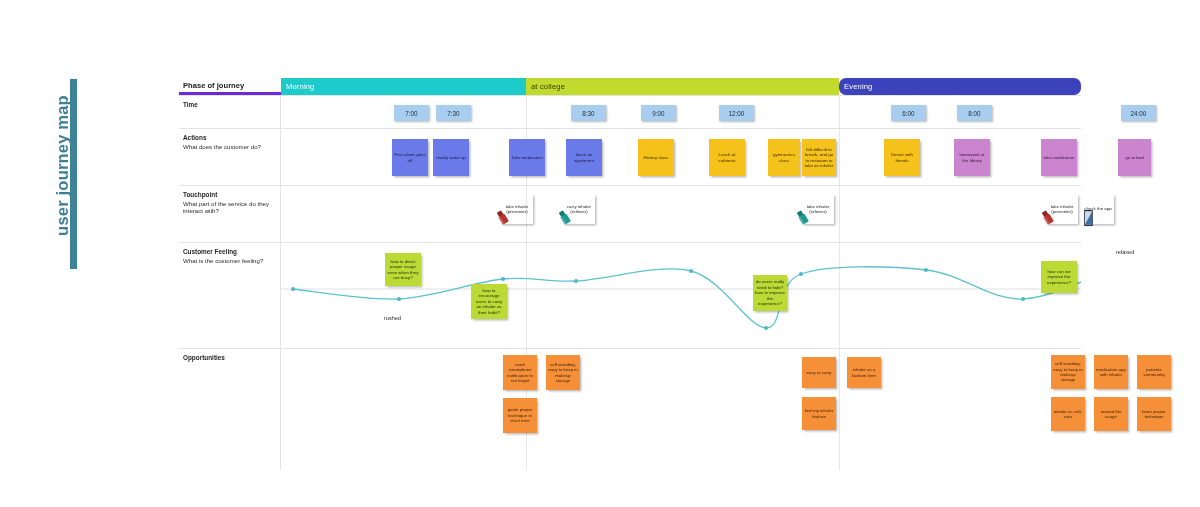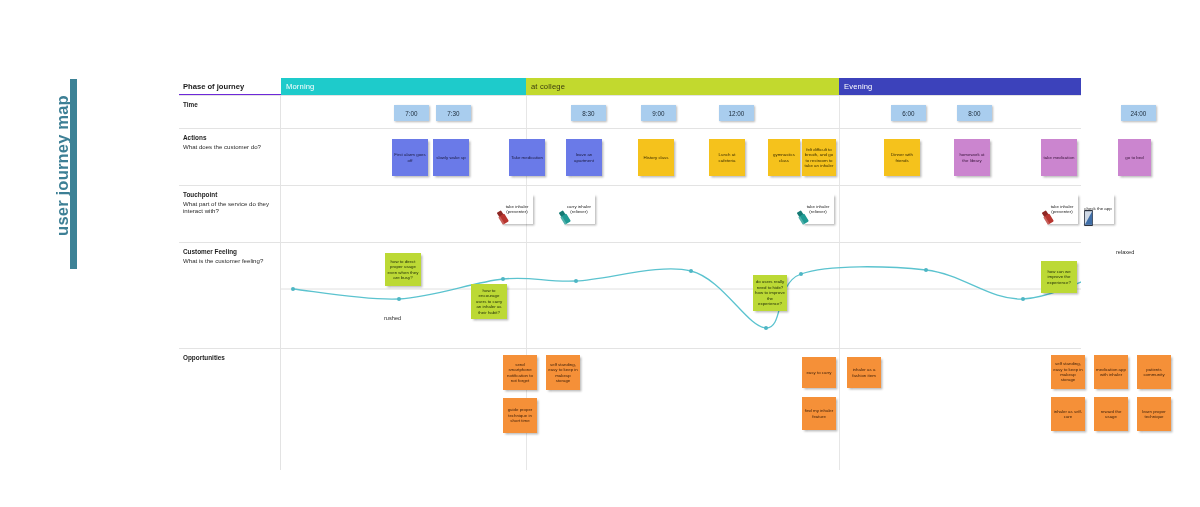--- a/index.html
+++ b/index.html
@@ -30,21 +30,21 @@
   }
 
   
   #grid { position: absolute; left: 179px; top: 78px; width: 902px; height: 392px; }
 
   .hdr-row { position:absolute; left:0; top:0; width:902px; height:17px; }
   .lbl-col-hd {
     position:absolute; left:0; top:0; width:102px; height:17px;
     font-size:7.6px; font-weight:700; color:#1a1a1a;
     display:flex; align-items:center; padding-left:4px;
-    background:#fff; border-bottom:1px solid #6d28d9;
+    background:#fff; border-bottom:3px solid #6d28d9;
   }
   .phase {
     position:absolute; top:0; height:17px;
     font-size:7.6px; color:#fff;
     display:flex; align-items:center; padding-left:5px;
     font-weight:400; letter-spacing:.15px;
   }
   .phase.morning { background:#1ecbcb; }
   .phase.college { background:#c2d92e; color:#3a3a10;}
   .phase.evening { background:#3c42bb; }
@@ -110,21 +110,21 @@
     <div class="txt">user journey map</div>
   </div>
   <div id="side-bar"></div>
 
   <div id="grid">
 
     <div class="hdr-row">
       <div class="lbl-col-hd">Phase of journey</div>
       <div class="phase college" style="left:347px;width:313px;">at college</div>
       <div class="phase morning" style="left:102px;width:245px;">Morning</div>
-      <div class="phase evening" style="left:660px;width:242px;">Evening</div>
+      <div class="phase evening" style="left:660px;width:242px;border-radius:7px;">Evening</div>
     </div>
 
     <div class="rowlabel" style="top:17px;height:33px;">
       <div class="t">Time</div>
     </div>
     <div class="rowarea" id="row-time" style="top:17px;height:33px;">
       <div class="vdiv" style="left:245px;"></div>
       <div class="vdiv" style="left:558px;"></div>
     <div class="time-note" style="left: 113px; top: 9px;">
           <span>7:00</span>

